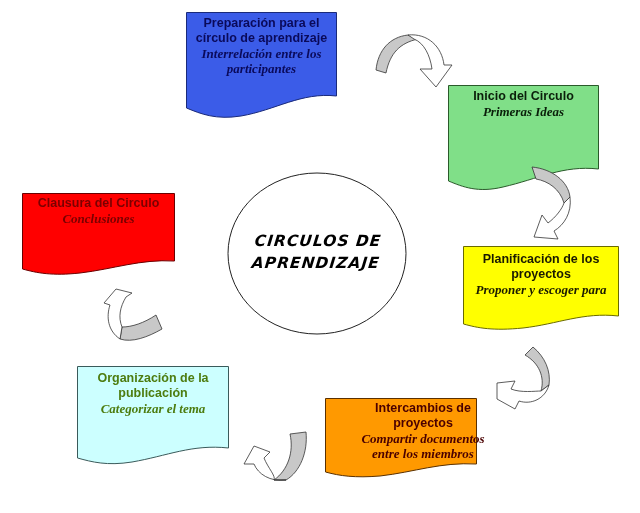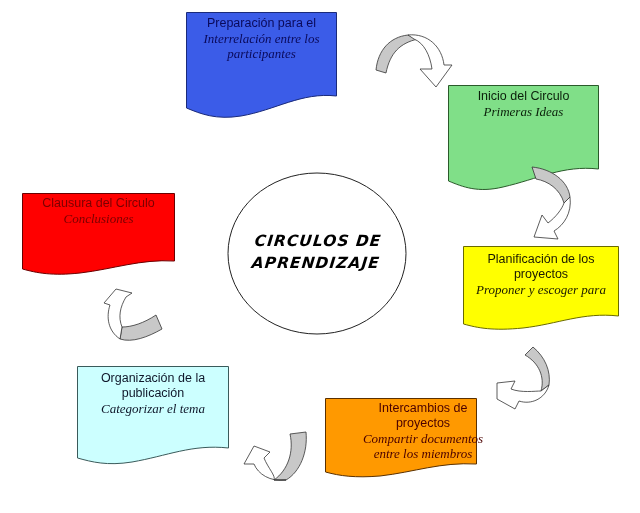--- a/index.html
+++ b/index.html
@@ -1,37 +1,38 @@
 <!DOCTYPE html>
 <html><head>
 <meta charset="utf-8">
 <style>
   html, body { margin:0; padding:0; background:#ffffff; }
   body { width:640px; height:513px; position:relative; overflow:hidden; font-family:"Liberation Sans", sans-serif; }
   .stage { position:absolute; left:0; top:0; width:640px; height:513px; }
-  .doc { position:absolute; }
+  .doc { position:absolute;font-weight:bold; }
   .doc svg { position:absolute; left:0; top:0; overflow:visible; }
   .doc .txt { position:absolute; left:0; right:0; top:4px; text-align:center; line-height:15px; }
   .t-title { font-family:"Liberation Sans", sans-serif; font-size:12.5px; display:block; }
   .t-sub { font-family:"Liberation Serif", serif; font-style:italic; font-size:13px; display:block; }
   .center { position:absolute; left:227px; top:172px; width:180px; height:163px; }
   .center .ctxt { position:absolute; left:0; right:0; top:58px; text-align:center; font-family:"DejaVu Sans", sans-serif; font-weight:bold; font-style:italic; font-size:15.5px; line-height:22px; letter-spacing:1px; color:#000; transform:skewX(-6deg); }
   .arrow { position:absolute; }
 </style>
 </head>
 <body>
 
 <div class="stage">
 
   <div class="doc" style="left:186px;top:12px;width:151px;height:108px;">
     <svg width="151" height="108">
       <path d="M0.5,0.5 H150.5 V84 C115,80 90,98 55,104 C30,108 15,102 0.5,96 Z" fill="#3b5ce8" stroke="#1a2a7a" stroke-width="1"></path>
     </svg>
     <div class="txt" style="color:#0a0a5a;">
       <span class="t-title">Preparación para el</span>
+      <span class="t-title">círculo de aprendizaje</span>
       <span class="t-sub">Interrelación entre los</span>
       <span class="t-sub">participantes</span>
     </div>
   </div>
 
   <div class="doc" style="left:448px;top:85px;width:151px;height:122px;">
     <svg width="151" height="122">
       <path d="M0.5,0.5 H150.5 V84 C115,80 90,94 55,102 C30,108 15,102 0.5,96 Z" fill="#80df88" stroke="#2a5a2a" stroke-width="1"></path>
     </svg>
     <div class="txt" style="color:#0a1f0a;">
@@ -60,21 +61,21 @@
       <span class="t-title">proyectos</span>
       <span class="t-sub">Compartir documentos</span>
       <span class="t-sub">entre los miembros</span>
     </div>
   </div>
 
   <div class="doc" style="left:77px;top:366px;width:152px;height:112px;">
     <svg width="152" height="112">
       <path d="M0.5,0.5 H151.5 V82 C115,78 90,90 55,96 C30,100 15,96 0.5,92 Z" fill="#ccffff" stroke="#3a5a5a" stroke-width="1"></path>
     </svg>
-    <div class="txt" style="color:#0f172a;top:5px;">
+    <div class="txt" style="color:#4d7c0f;top:5px;">
       <span class="t-title">Organización de la</span>
       <span class="t-title">publicación</span>
       <span class="t-sub">Categorizar el tema</span>
     </div>
   </div>
 
   <div class="doc" style="left:22px;top:193px;width:153px;height:86px;">
     <svg width="153" height="86">
       <path d="M0.5,0.5 H152.5 V68 C118,66 92,76 58,80 C30,83 15,80 0.5,76 Z" fill="#ff0000" stroke="#6a0000" stroke-width="1"></path>
     </svg>

